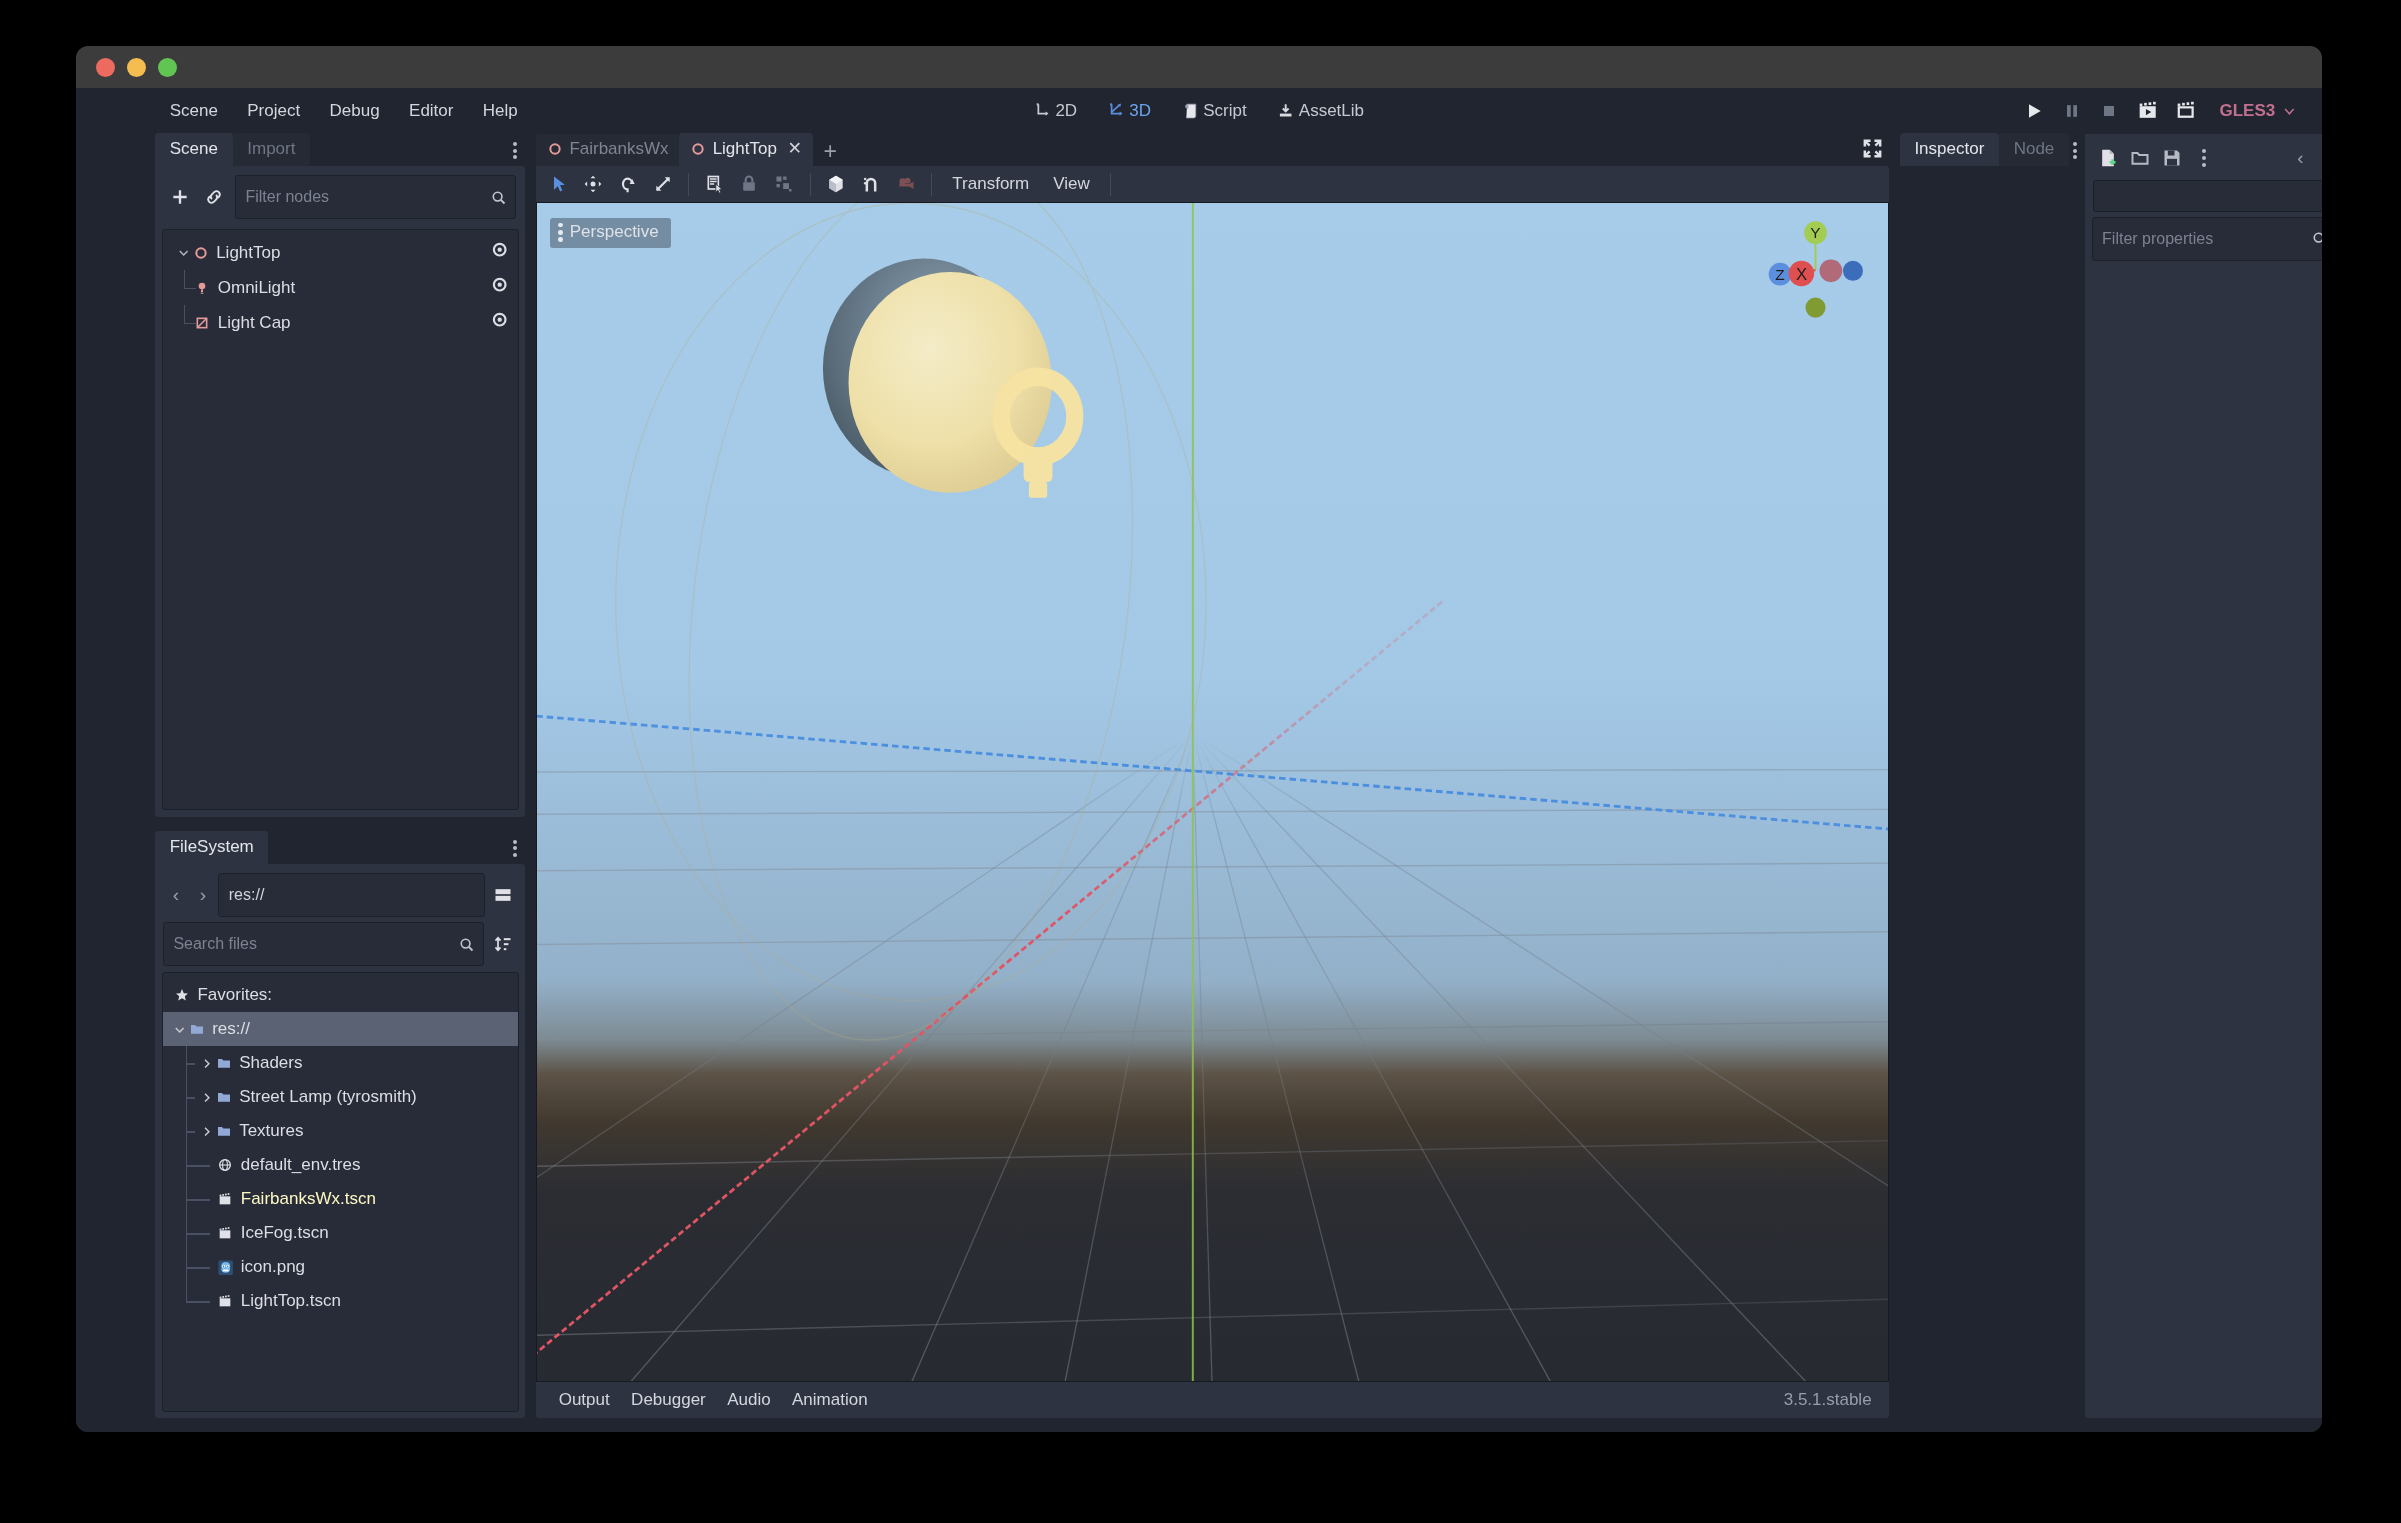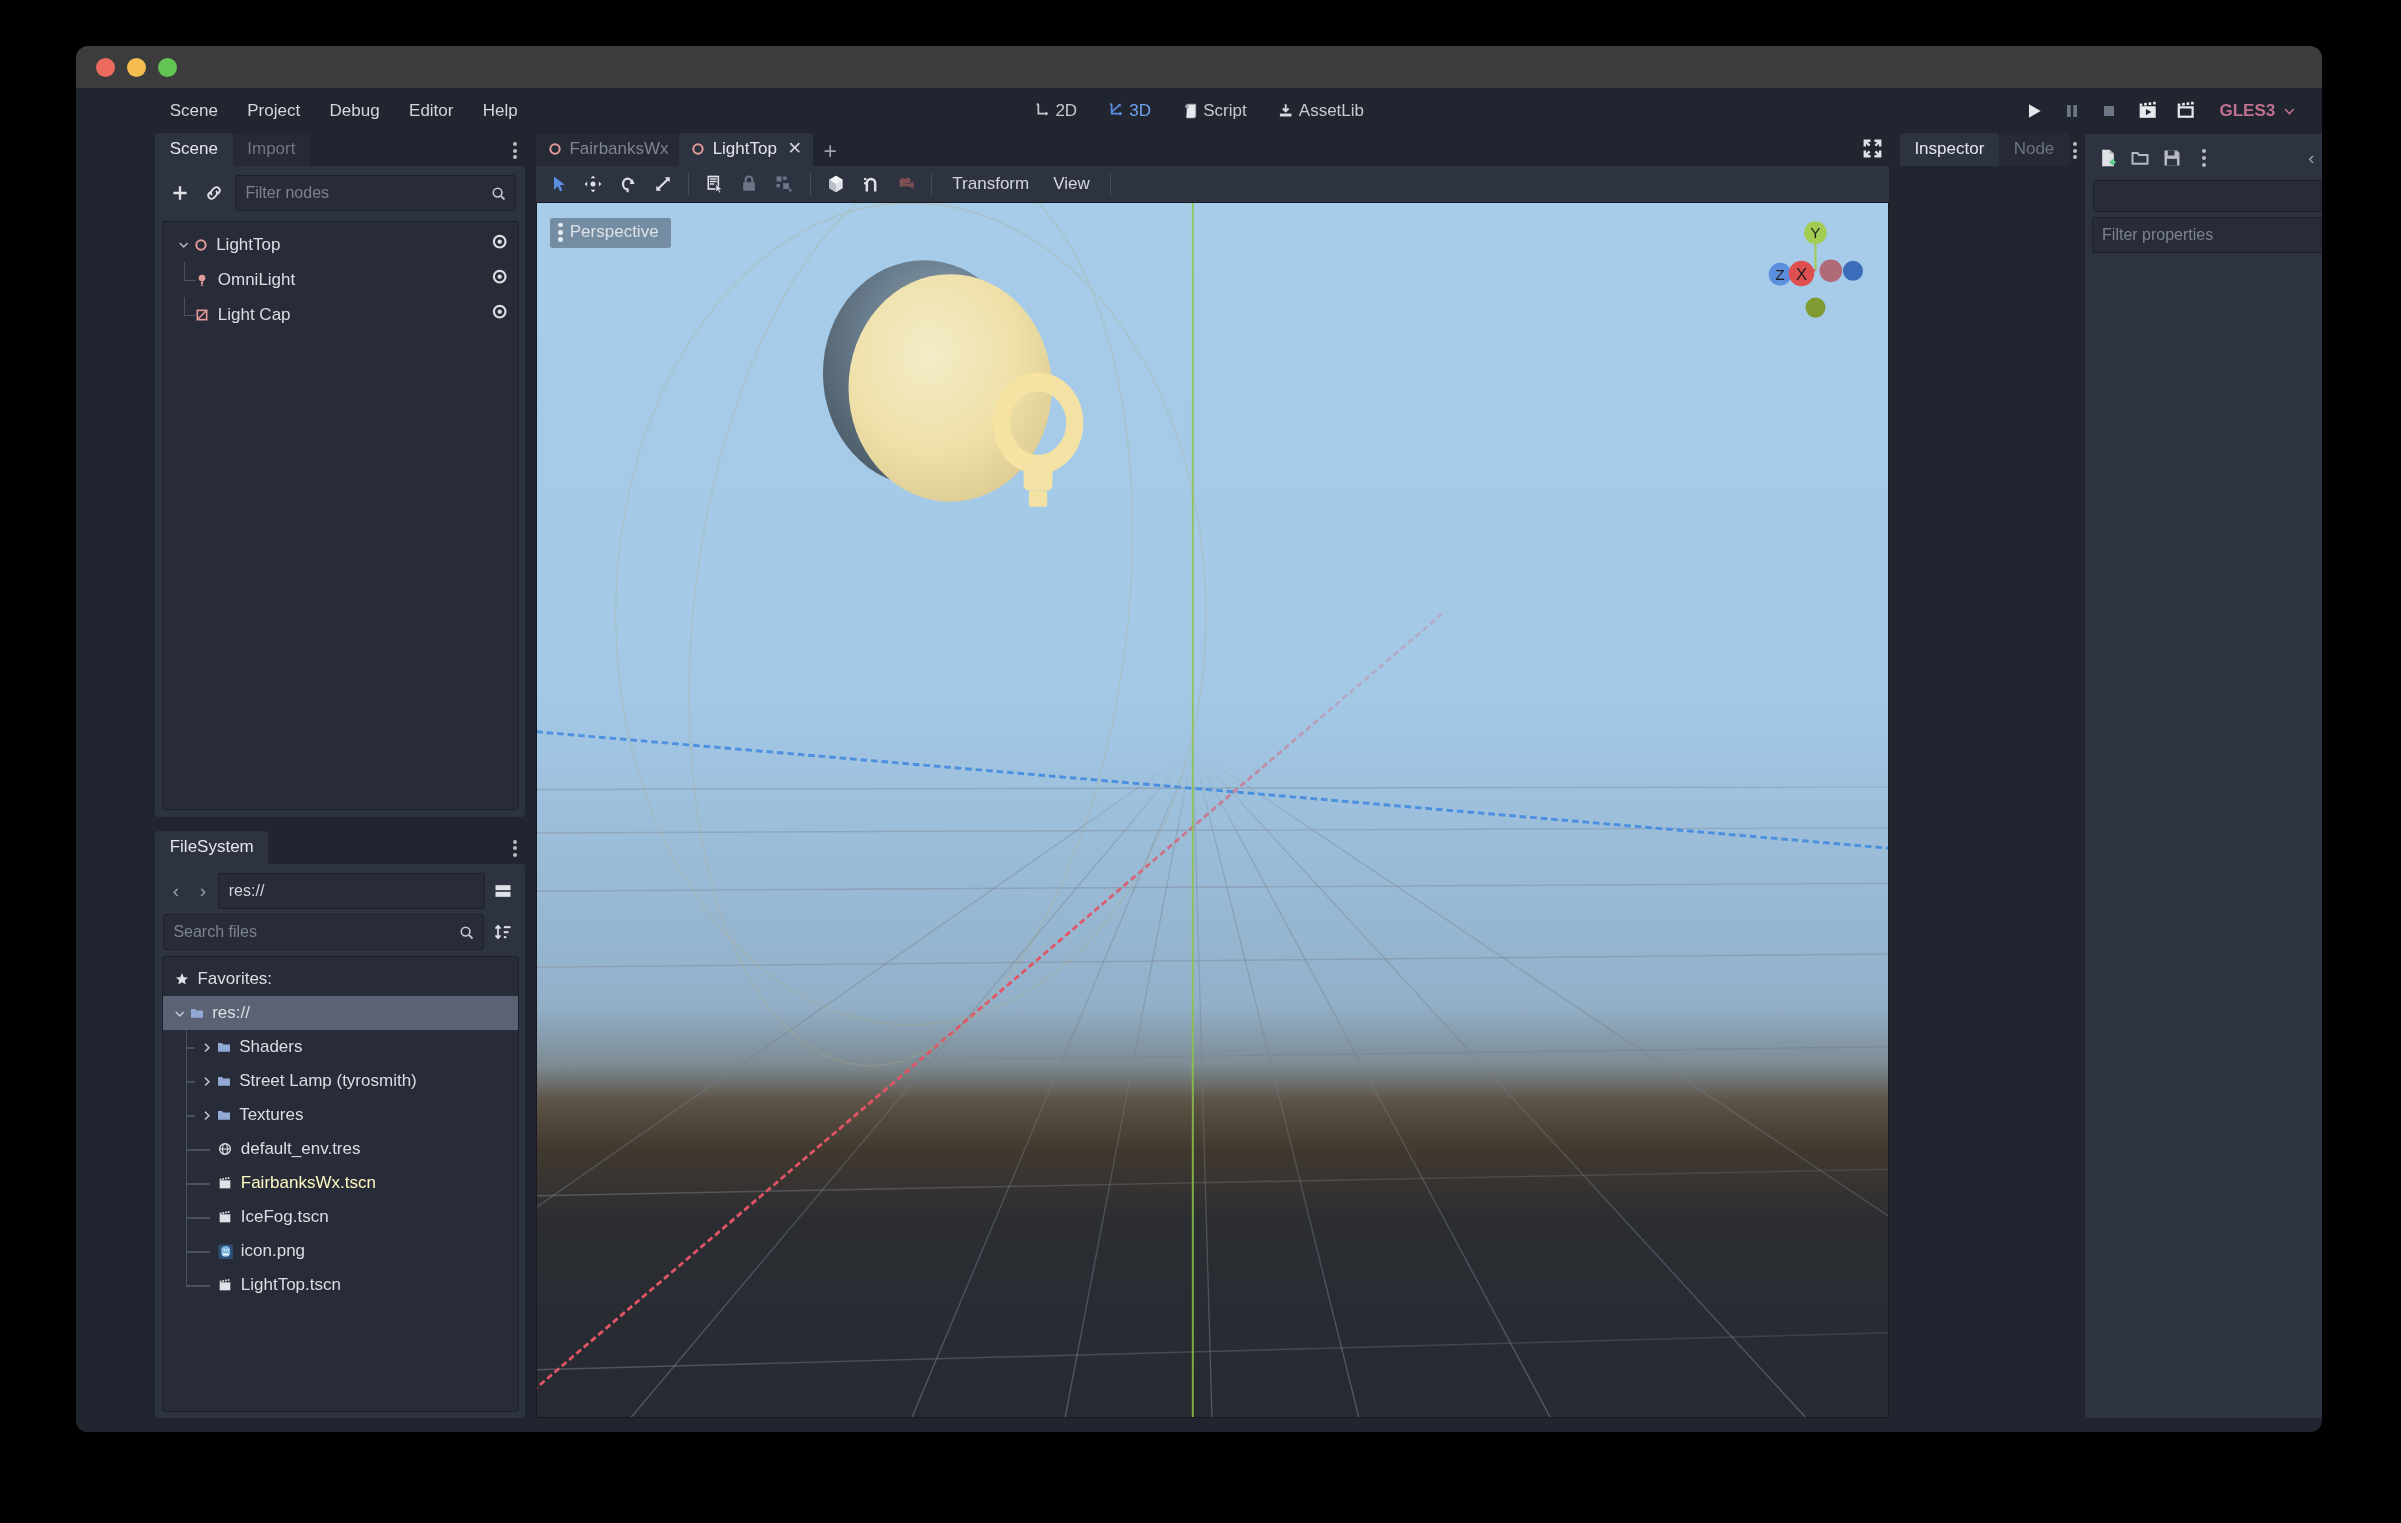--- a/index.html
+++ b/index.html
@@ -129,24 +129,24 @@
   }
 
   
   .scene-toolbar { display: flex; align-items: center; gap: 6.7px; padding: 2.7px 2.7px 6.7px 4px; }
   .icon-btn {
     width: 28px; height: 28px;
     display: flex; align-items: center; justify-content: center;
     border-radius: 2.7px; cursor: pointer;
   }
   .field {
-    flex: 1; height: 36px;
+    flex: 1; height: 44px;
     background: #272c38; border: 0.7px solid #1c2029; border-radius: 2.7px;
     display: flex; align-items: center; padding: 0 8px 0 9.4px;
-    gap: 13px;
+    gap: 2px;
   }
   .field input {
     flex: 1; background: transparent; border: none; outline: none;
     color: #d2d4db; font-size: 16px; font-family: "Liberation Sans", sans-serif;
   }
   .field input::placeholder { color: #7d8292; }
 
   .tree {
     flex: 1;
     background: #272c38; border: 0.7px solid #1c2029; border-radius: 2.7px;
@@ -866,20 +866,27 @@
             <circle cx="80" cy="134" r="15" fill="#7f9b32"></circle>
             <circle cx="27" cy="84" r="17" fill="#5b8fde"></circle>
             <text x="27" y="92" font-size="23" text-anchor="middle" fill="#1d1d1d" font-family="Liberation Sans, sans-serif">Z</text>
             <circle cx="136" cy="79" r="15" fill="#3b6dbb"></circle>
             <circle cx="103" cy="79" r="17" fill="#b16a78"></circle>
             <circle cx="59" cy="83" r="19" fill="#e04f4f"></circle>
             <text x="59" y="92" font-size="25" text-anchor="middle" fill="#1d1d1d" font-family="Liberation Sans, sans-serif">X</text>
           </svg>
         </div>
 
+        <div class="statusbar">
+          <div class="status-item">Output</div>
+          <div class="status-item">Debugger</div>
+          <div class="status-item">Audio</div>
+          <div class="status-item">Animation</div>
+          <div class="version">3.5.1.stable</div>
+        </div>
       </div>
 
       <div class="col-right">
         <div class="dock" style="flex:1; display:flex; flex-direction:row;">
           <div class="dock-tabs">
             <div class="dock-tab active">Inspector</div>
             <div class="dock-tab">Node</div>
             <div class="dock-menu-dots">
               <div class="dots">
                   <i></i>

